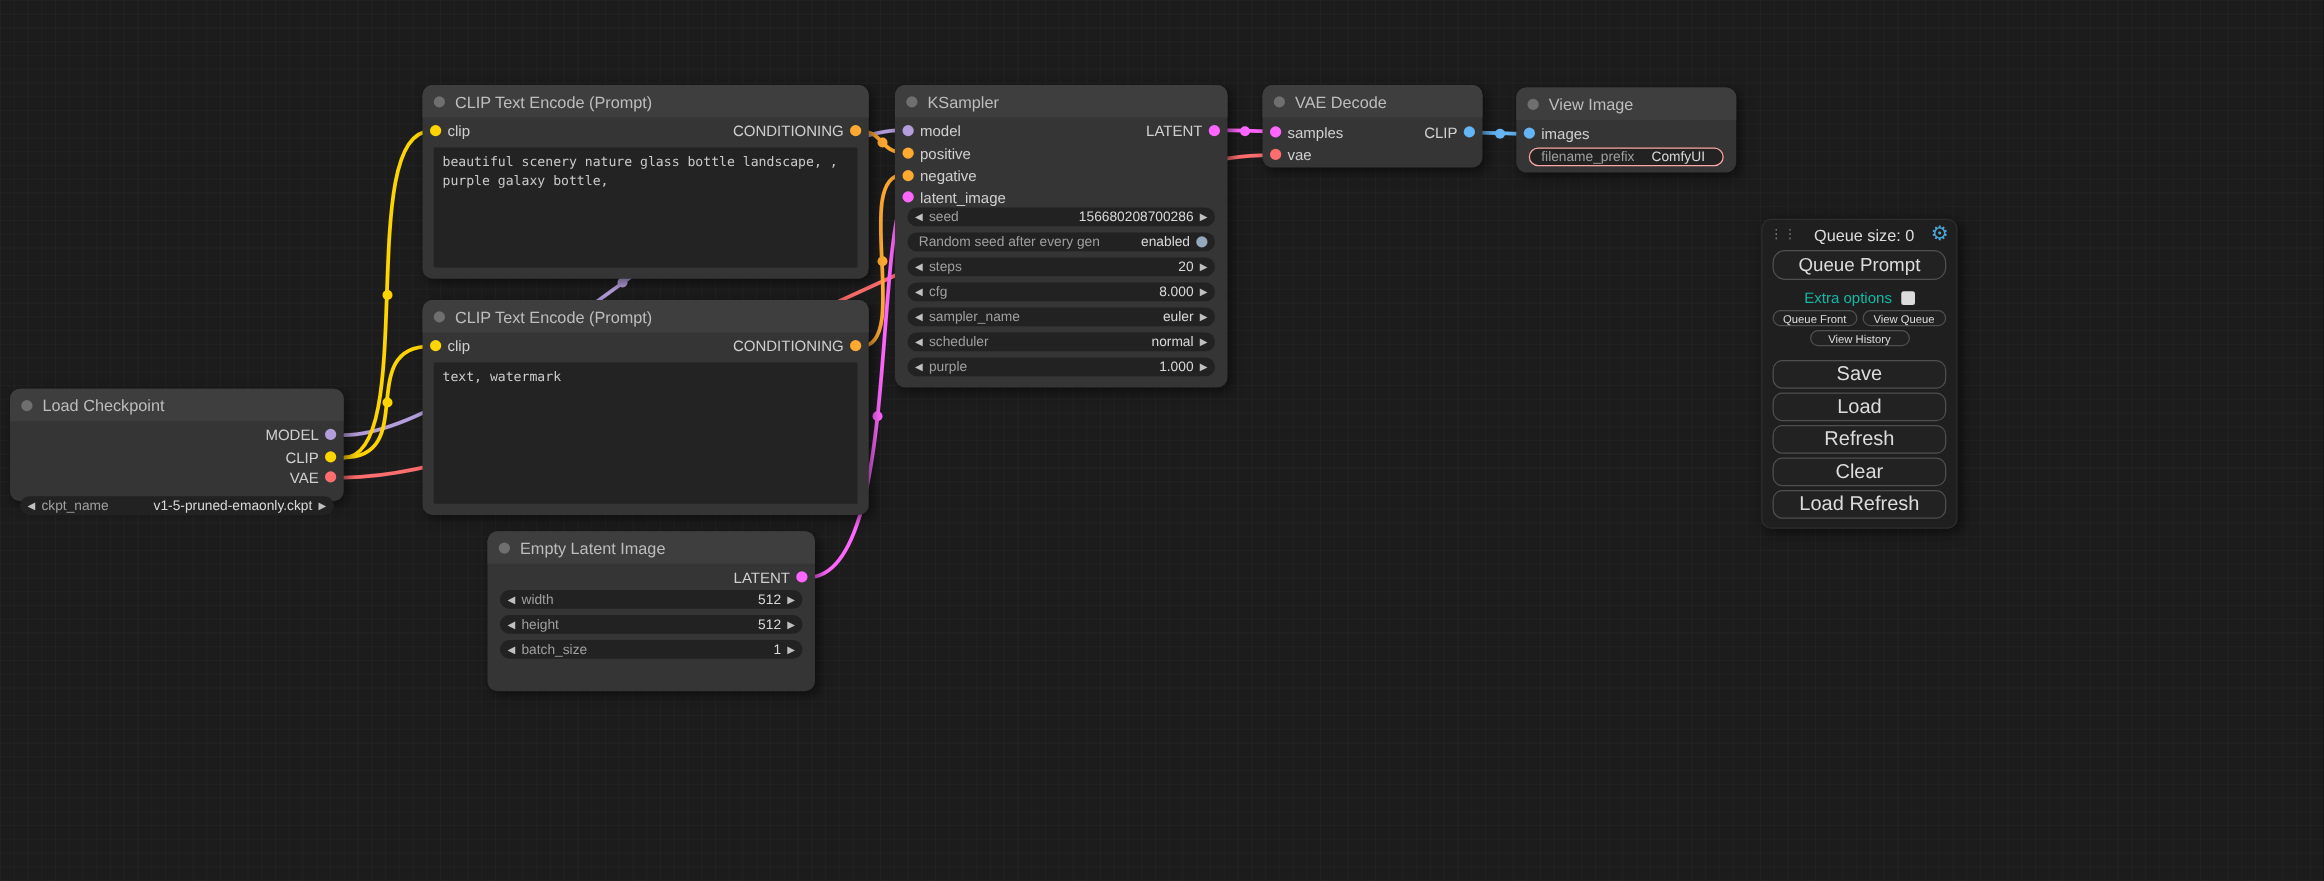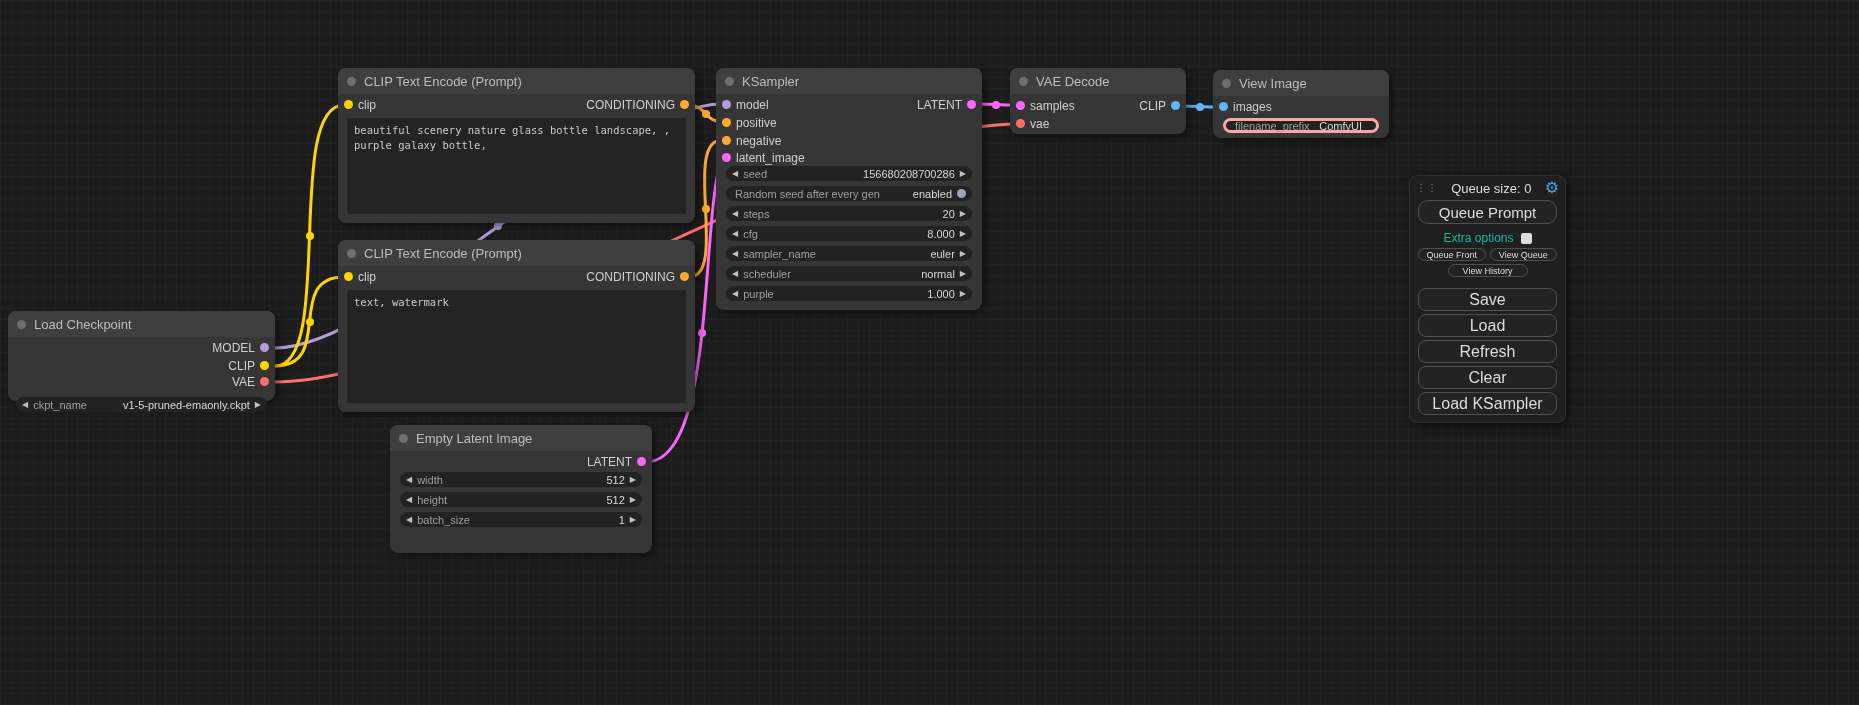--- a/index.html
+++ b/index.html
@@ -56,21 +56,21 @@
   .dot.vae{background:var(--c-vae,#FF6E6E);}
   .dot.conditioning{background:var(--c-conditioning,#FFA931);}
   .dot.latent{background:var(--c-latent,#FF66FF);}
   .dot.image{background:var(--c-image,#64B5F6);}
 
   .widget{
     position:absolute;left:10px;right:10px;height:15px;background:#222222;
     border-radius:8px;display:flex;align-items:center;padding:0 6px;gap:5px;
     font-size:11px;box-sizing:border-box;
   }
-  .widget.bordered{border:3px solid #fca5a5;}
+  .widget.bordered{border:1px solid #fca5a5;}
   .wname{color:#9f9f9f;white-space:nowrap;}
   .wval{margin-left:auto;color:#d8d8d8;white-space:nowrap;}
   .warr{color:#c0c0c0;font-size:8px;line-height:1;flex:none;}
   .toggle-dot{width:9px;height:9px;border-radius:50%;background:#95a8bb;flex:none;}
 
   .ta{
     position:absolute;left:9px;right:9px;background:#232323;border-radius:1px;
     padding:5px 7px;font-family:"DejaVu Sans Mono",monospace;font-size:10.5px;
     line-height:1.4;color:#c9c9c9;white-space:pre-wrap;overflow:hidden;box-sizing:border-box;
   }
@@ -350,16 +350,16 @@
     </div>
     <div class="small-row">
       <button class="btn small">Queue Front</button>
       <button class="btn small">View Queue</button>
     </div>
     <button class="btn vh">View History</button>
     <button class="btn big" style="top:112px;">Save</button>
     <button class="btn big" style="top:138px;">Load</button>
     <button class="btn big" style="top:164px;">Refresh</button>
     <button class="btn big" style="top:190px;">Clear</button>
-    <button class="btn big" style="top:216px;">Load KSampler</button>
+    <button class="btn big" style="top:216px;">Load Refresh</button>
   </div>
 
 </div>
 
 </body></html>

